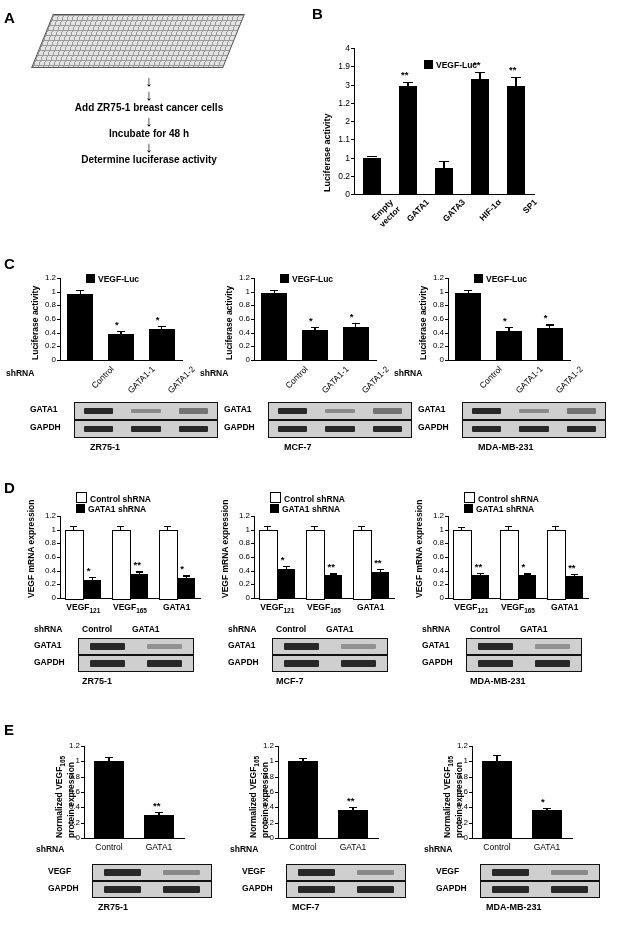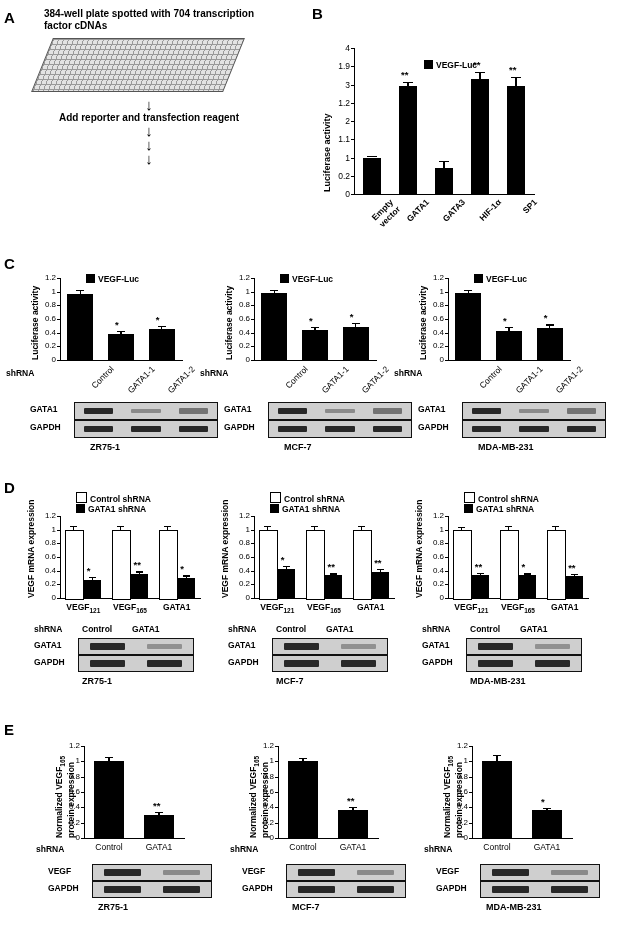--- a/index.html
+++ b/index.html
@@ -54,27 +54,28 @@
   .band{position:absolute;border-radius:1px;}
   .blotlab{position:absolute;font-size:8.5px;font-weight:bold;white-space:nowrap;}
   .cellline{position:absolute;font-size:9px;font-weight:bold;white-space:nowrap;}
   .shrnalab{position:absolute;font-size:8.5px;font-weight:bold;white-space:nowrap;}
 </style>
 </head>
 <body>
 
 <div class="panel-letter" style="left:4px;top:10px;">A</div>
 <div id="panelA">
-  <div class="capt" style="margin-left:30px;width:230px;">384-well plate spotted with 704 transcription factor cDNAs</div>
   <div class="plate"></div>
   <div class="arrow-down" style="margin-top:6px;">↓</div>
-  <div class="flowstep">Add reporter and transfection reagent</div>
   <div class="arrow-down">↓</div>
+  <div class="flowstep">Add ZR75-1 breast cancer cells</div>
   <div class="arrow-down">↓</div>
+  <div class="flowstep">Incubate for 48 h</div>
   <div class="arrow-down">↓</div>
+  <div class="flowstep">Determine luciferase activity</div>
 </div>
 
 <div class="panel-letter" style="left:312px;top:6px;">B</div>
 <div class="chart" id="chartB" style="left:312px;top:24px;width:300px;height:225px;">
   <div class="ylab" style="left:10px;top:168px;">Luciferase activity</div>
   <div class="legend" style="left:112px;top:36px;"><span class="sw"></span><span>VEGF-Luc</span></div>
   <div class="plotarea" id="pbPlot" style="left:42px;top:24px;width:180px;height:146px;"></div>
 <div class="ytick" style="left:16px;top:165px;">0</div>
     <div class="ytickmark" style="left:39px;top:170px;"></div>
     <div class="ytick" style="left:16px;top:146.75px;">0.2</div>

